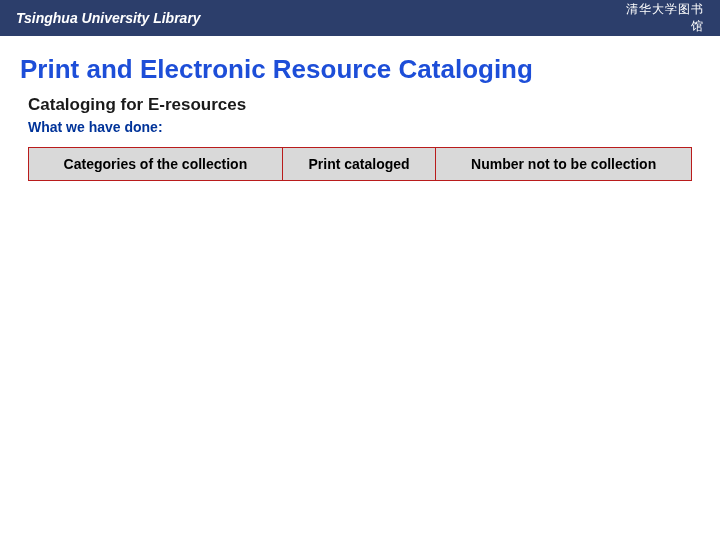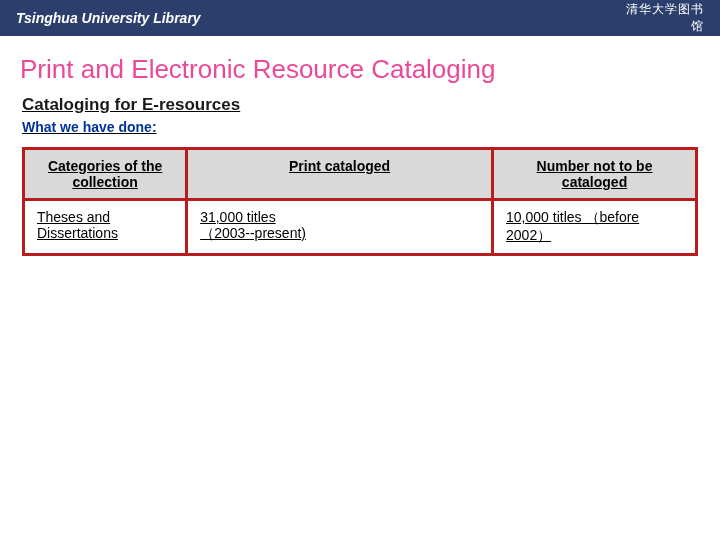--- a/index.html
+++ b/index.html
@@ -32,47 +32,46 @@
       justify-content: flex-end;
     }
     .logo-text {
       font-size: 12px;
       color: #fff;
       text-align: right;
       letter-spacing: 1px;
     }
     .main-title {
       font-size: 26px;
-      font-weight: normal;
-      color: #ec4899;
+      font-weight: bold;
+      color: #1d4ed8;
       padding: 18px 20px 10px 20px;
     }
     .section {
-      padding: 0 22px;
-      text-decoration: underline;
+      padding: 0 28px;
     }
     .cataloging-subtitle {
       font-size: 17px;
       font-weight: bold;
       color: #1a1a1a;
       margin-bottom: 4px;
     }
     .what-we-done {
       font-size: 14px;
       font-weight: bold;
       color: #003399;
       margin-bottom: 12px;
     }
     .catalog-table {
       width: 100%;
       border-collapse: collapse;
       font-size: 14px;
     }
     .catalog-table th, .catalog-table td {
-      border: 3px solid #b91c1c;
+      border: 1px solid #b91c1c;
       padding: 8px 12px;
       vertical-align: top;
     }
     .catalog-table thead tr th {
       background: #d9d9d9;
       text-align: center;
       font-weight: bold;
       font-size: 14px;
     }
     .catalog-table td:first-child {
@@ -100,30 +99,22 @@
 
 <div class="section">
   <div class="cataloging-subtitle">Cataloging for E-resources</div>
   <div class="what-we-done">What we have done:</div>
 
   <table class="catalog-table">
     <thead>
       <tr>
         <th>Categories of the collection</th>
         <th>Print cataloged</th>
-        <th>Number not to be cataloged</th>
+        <th>Number not to be collection</th>
       </tr>
     </thead>
     <tbody>
 
 
 
-      <tr>
-        <td>Theses and Dissertations</td>
-        <td>
-          <div>31,000  titles</div>
-          <div>（2003--present)</div>
-        </td>
-        <td>10,000 titles （before 2002）</td>
-      </tr>
     </tbody>
   </table>
 </div>
 
 </body></html>

